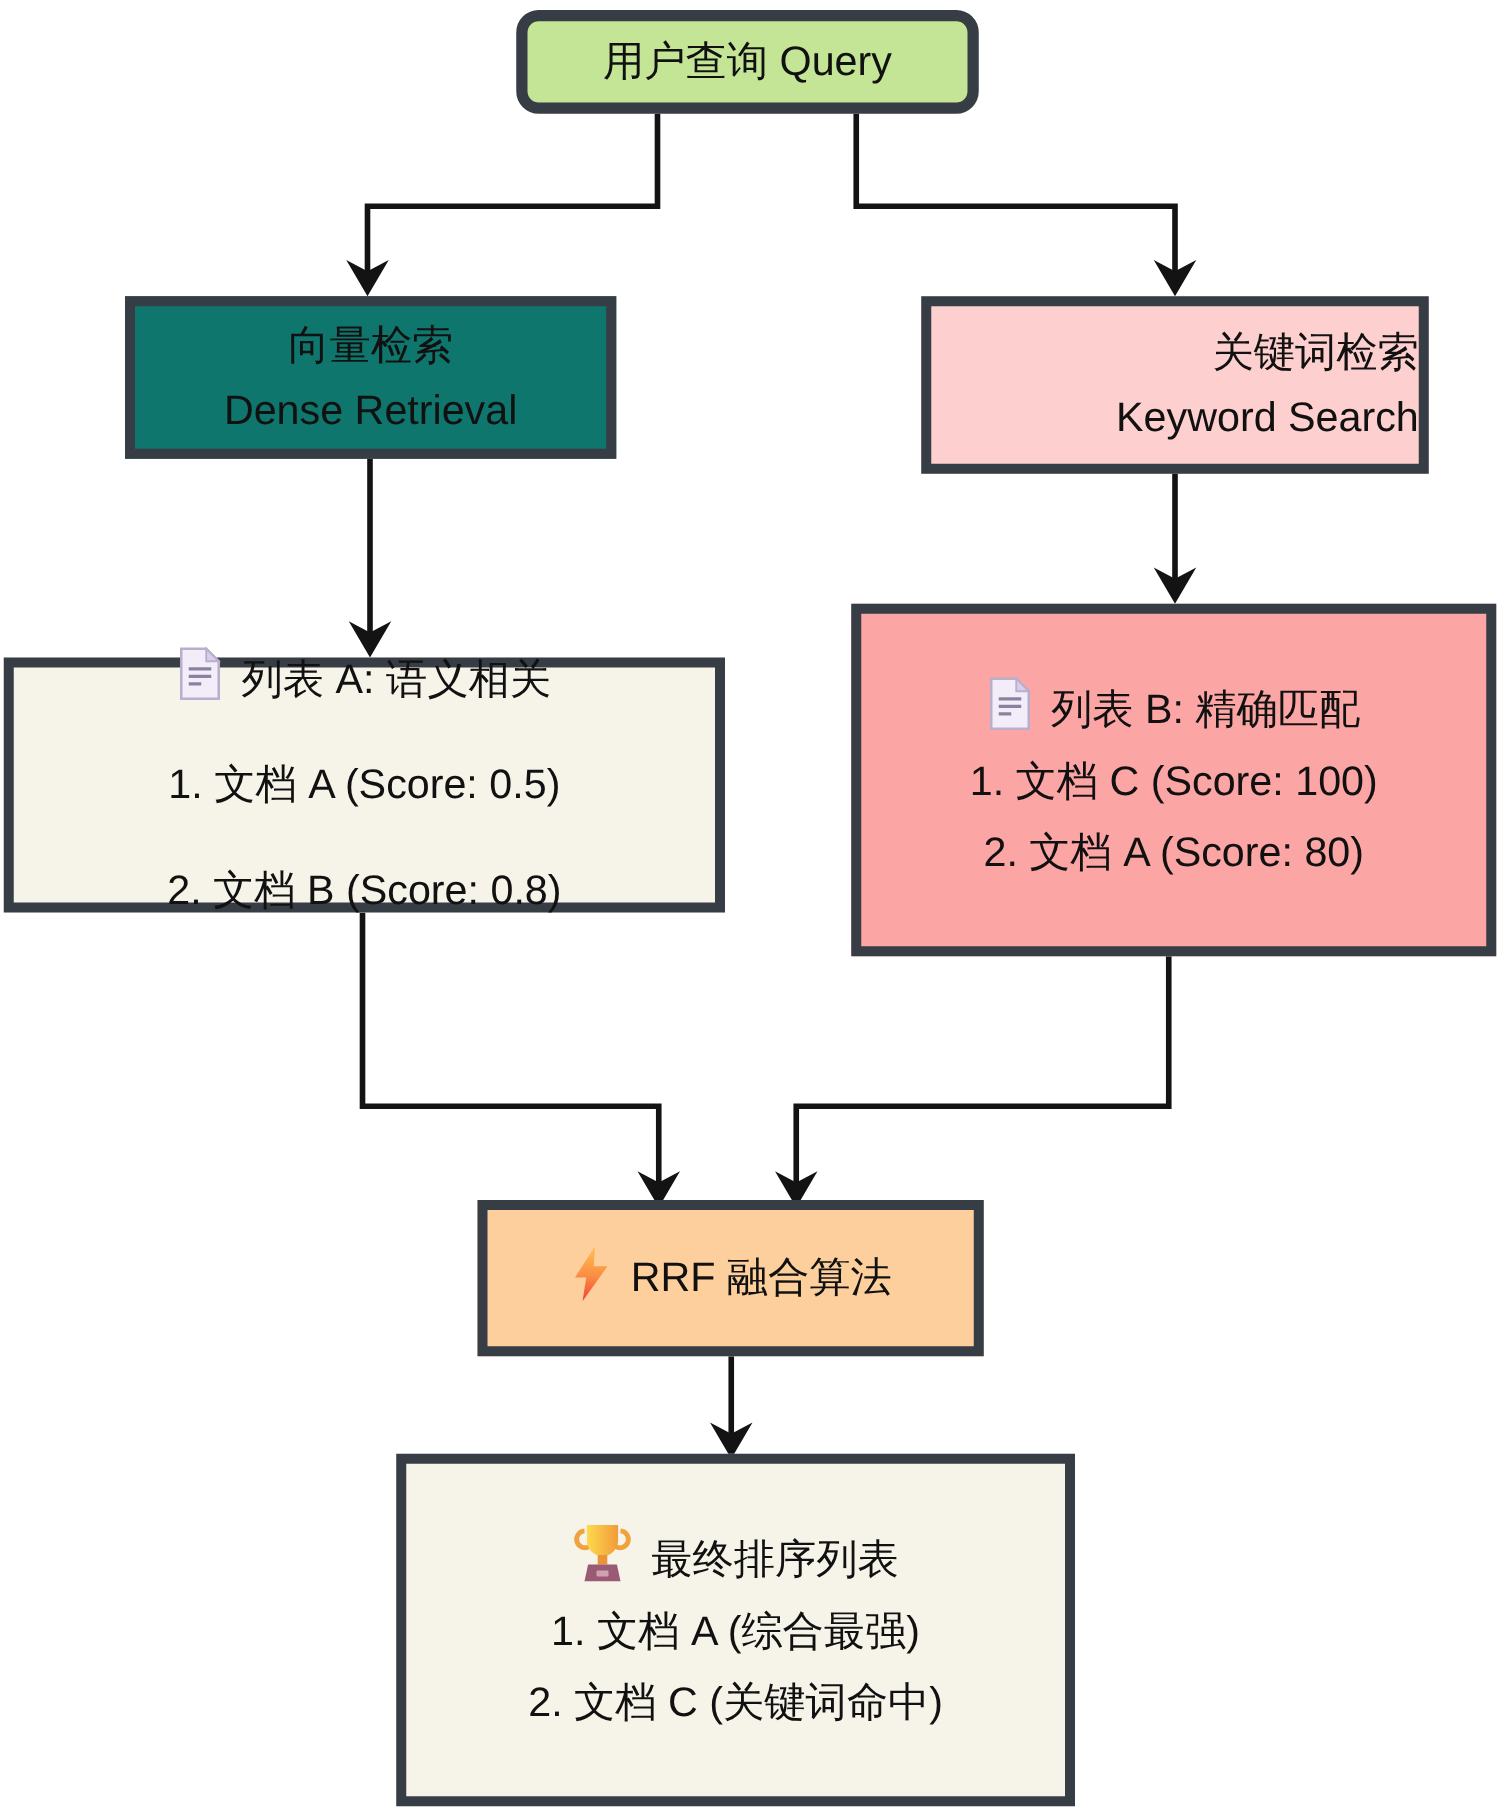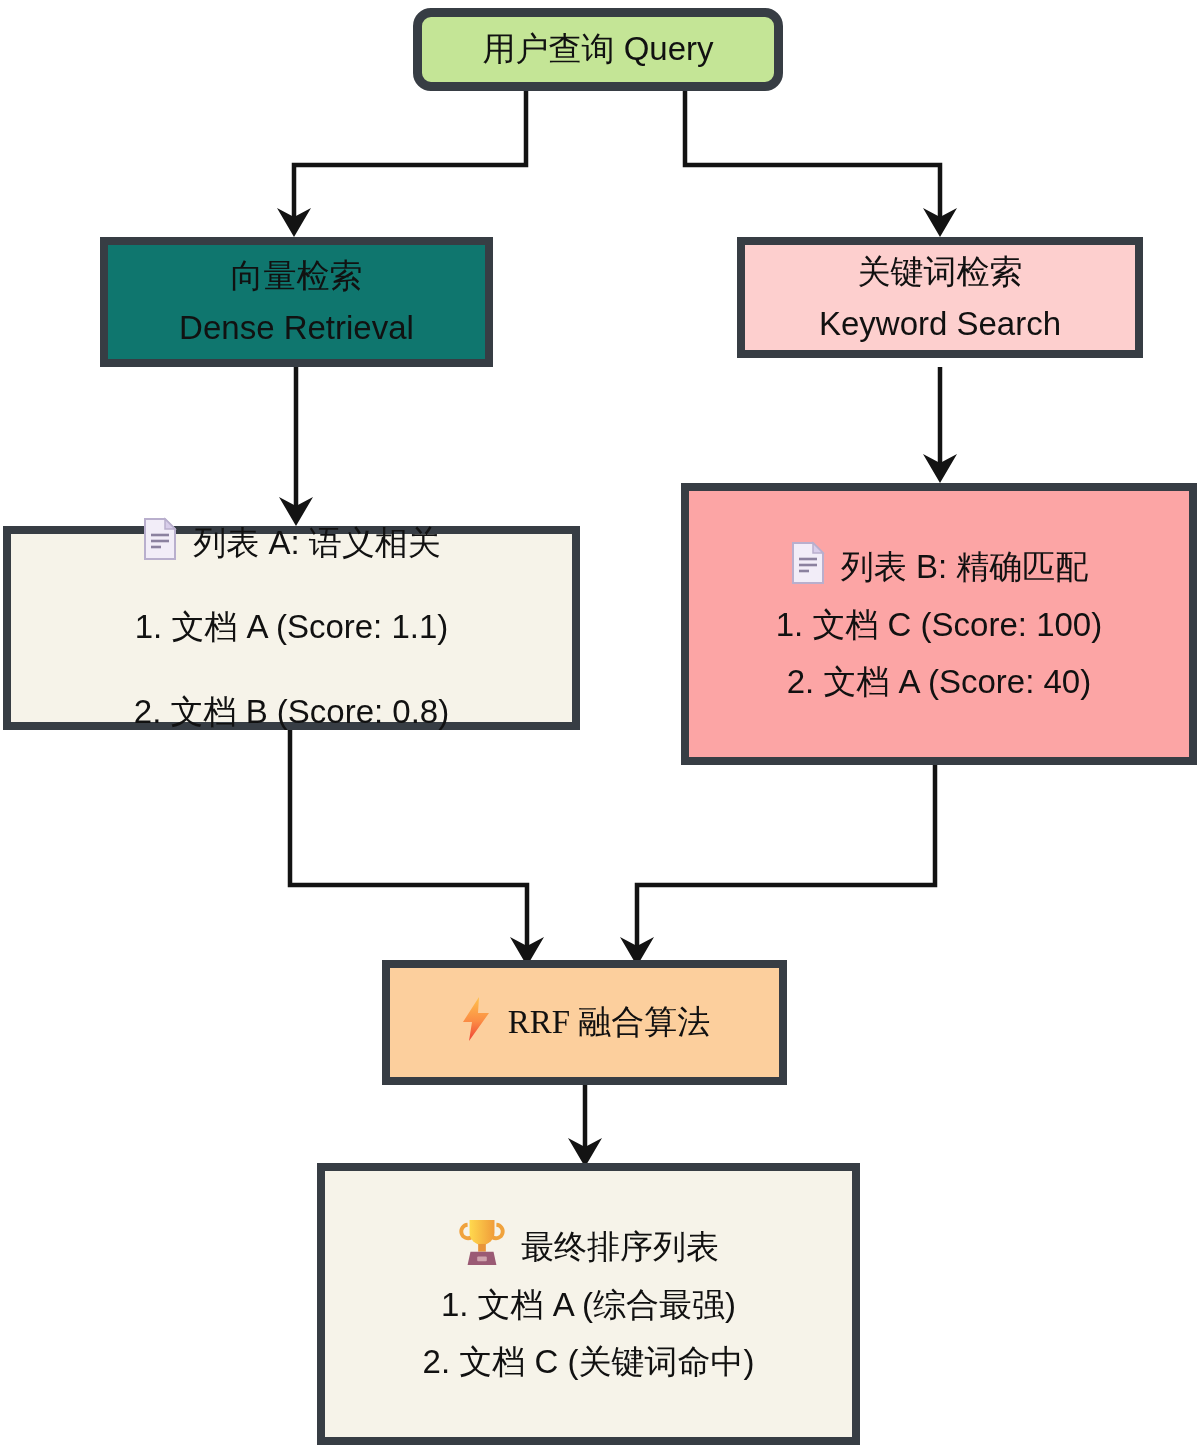--- a/index.html
+++ b/index.html
@@ -56,64 +56,64 @@
 
   <div class="node rounded" style="left: 413px; top: 8px; width: 370px; height: 83px; background: rgb(196, 229, 150);">
     <div>用户查询 Query</div>
   </div>
 
   <div class="node" style="left: 100px; top: 237px; width: 393px; height: 130px; background: #0f766e;">
     <div class="line2">向量检索</div>
     <div class="line2">Dense Retrieval</div>
   </div>
 
-  <div class="node" style="left: 737px; top: 237px; width: 406px; height: 121px; background: rgb(253, 207, 206);">
+  <div class="node" style="left: 737px; top: 237px; width: 406px; height: 142px; background: rgb(253, 207, 206); align-items: flex-end;">
     <div class="line2">关键词检索</div>
     <div class="line2">Keyword Search</div>
   </div>
 
   <div class="node" style="left: 3px; top: 526px; width: 577px; height: 204px; background: rgb(246, 243, 233); gap: 28px;">
     <div class="title-row">
       <span class="icon">
         <svg width="36" height="46" viewBox="0 0 36 46">
           <path d="M3 3 H23 L33 13 V43 H3 Z" fill="#f2edf8" stroke="#b9afcd" stroke-width="2"></path>
           <path d="M23 3 L33 13 H23 Z" fill="#d8cdea" stroke="#b9afcd" stroke-width="1.5"></path>
           <g stroke="#8b819f" stroke-width="2.6">
             <line x1="9" y1="19" x2="27" y2="19"></line>
             <line x1="9" y1="25" x2="27" y2="25"></line>
             <line x1="9" y1="31" x2="19" y2="31"></line>
           </g>
         </svg>
       </span>
       <span>列表 A: 语义相关</span>
     </div>
-    <div class="row">1. 文档 A (Score: 1.1)</div>
+    <div class="row">1. 文档 A (Score: 0.5)</div>
     <div class="row">2. 文档 B (Score: 0.8)</div>
   </div>
 
   <div class="node" style="left: 681px; top: 483px; width: 516px; height: 282px; background: #fca5a5;">
     <div class="title-row">
       <span class="icon">
         <svg width="36" height="46" viewBox="0 0 36 46">
           <path d="M3 3 H23 L33 13 V43 H3 Z" fill="#f2edf8" stroke="#b9afcd" stroke-width="2"></path>
           <path d="M23 3 L33 13 H23 Z" fill="#d8cdea" stroke="#b9afcd" stroke-width="1.5"></path>
           <g stroke="#8b819f" stroke-width="2.6">
             <line x1="9" y1="19" x2="27" y2="19"></line>
             <line x1="9" y1="25" x2="27" y2="25"></line>
             <line x1="9" y1="31" x2="19" y2="31"></line>
           </g>
         </svg>
       </span>
       <span>列表 B: 精确匹配</span>
     </div>
     <div class="row">1. 文档 C (Score: 100)</div>
-    <div class="row">2. 文档 A (Score: 40)</div>
+    <div class="row">2. 文档 A (Score: 80)</div>
   </div>
 
-  <div class="node" style="left: 382px; top: 960px; width: 405px; height: 125px; background: rgb(252, 207, 157); font-family: Liberation Serif, serif;">
+  <div class="node" style="left: 382px; top: 960px; width: 405px; height: 125px; background: rgb(252, 207, 157);">
     <div class="title-row">
       <span class="icon">
         <svg width="34" height="46" viewBox="0 0 34 46">
           <defs>
             <linearGradient id="zap-g" x1="0" y1="0" x2="0" y2="1">
               <stop offset="0" stop-color="#ffc14d"></stop>
               <stop offset="0.55" stop-color="#fb8c44"></stop>
               <stop offset="1" stop-color="#ef4136"></stop>
             </linearGradient>
           </defs>

